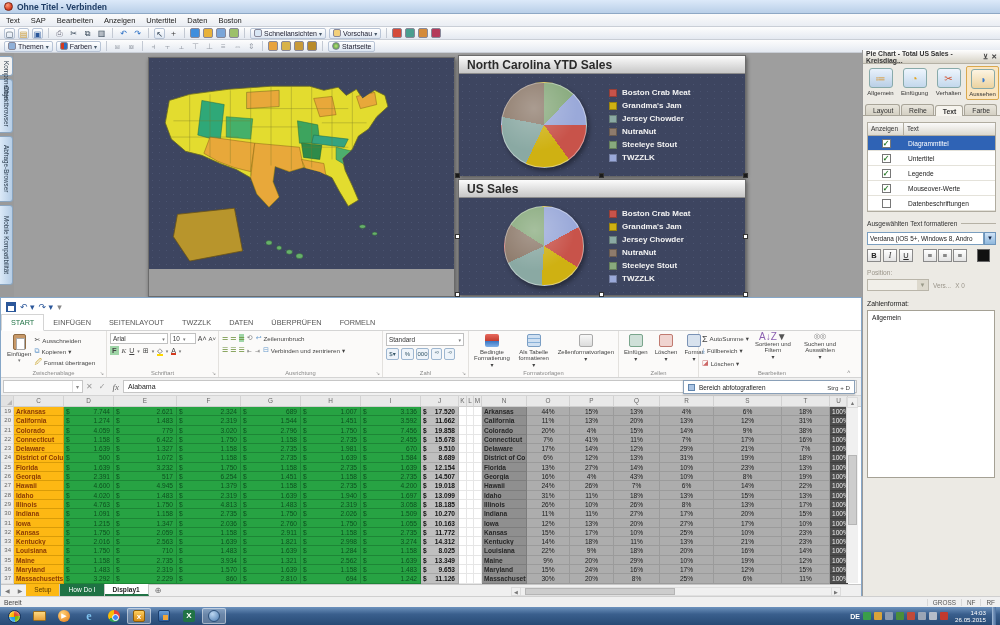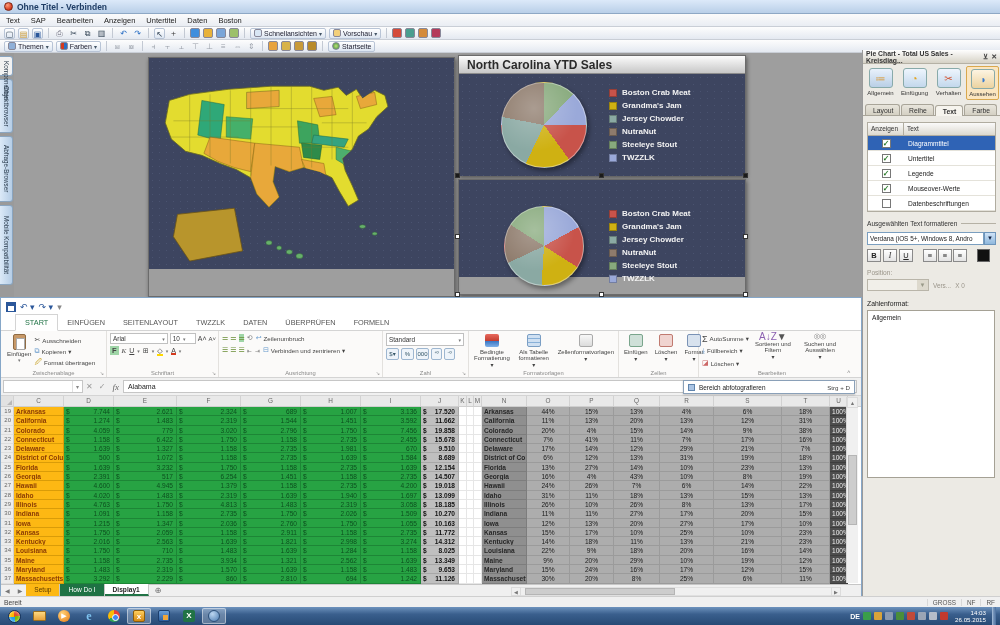--- a/index.html
+++ b/index.html
@@ -115,21 +115,21 @@
   .nflbl{font-size:6.8px;color:#222;margin-top:9px;font-weight:bold;}
   #nf-box{margin-top:3px;width:128px;height:168px;background:#fff;border:1px solid #a5a195;}
   #nf-box .item{font-size:6.6px;color:#222;padding:3px 4px;}
 
   
   #excel{left:0;top:297px;width:862px;height:299px;background:#fff;border:1px solid #86a7c8;border-bottom:none;}
   #qat{height:17px;display:flex;align-items:center;padding-left:5px;gap:4px;background:#fff;}
   .qi{font-size:9px;color:#2b579a;}
   .qsave{width:10px;height:10px;background:#2b579a;position:relative;}
   .qsave:after{content:"";position:absolute;left:2px;top:4px;width:6px;height:5px;background:#fff;}
-  #rtabs{height:16px;display:flex;align-items:flex-end;padding-left:14px;background:#fff;border-bottom:1px solid #d4d4d4;}
+  #rtabs{height:16px;display:flex;align-items:flex-end;background:#fff;border-bottom:1px solid #d4d4d4;}
   .rtab{font-size:7.3px;color:#555;padding:3px 9px;}
   .rtab.active{color:#217346;border:1px solid #d4d4d4;border-bottom:1px solid #fff;background:#fff;position:relative;top:1px;}
   #ribbon{height:47px;background:#fbfaf9;display:flex;border-bottom:1px solid #d4d4d4;}
   .rgroup{position:relative;border-right:1px solid #e3e1de;padding:2px 2px 8px 3px;}
   .glabel{position:absolute;bottom:1px;left:0;right:0;text-align:center;font-size:5.8px;color:#8a8a8a;}
   .glaunch{position:absolute;bottom:1px;right:2px;font-size:5px;color:#999;}
   .bigbtn{display:flex;flex-direction:column;align-items:center;font-size:6.2px;color:#444;padding:1px 3px;}
   .bigbtn .car{font-size:5px;color:#777;}
   .clip-ico{width:13px;height:16px;background:#c89968;border:1px solid #8f6b43;border-radius:2px;position:relative;}
   .clip-ico:after{content:"";position:absolute;left:2px;top:3px;width:7px;height:10px;background:#fff;border:1px solid #aaa;}
@@ -402,20 +402,23 @@
           </div>
           <div class="li">
             <span class="lchip" style="background: rgb(154, 169, 217);"></span>
             <span class="ltxt">TWZZLK</span>
           </div>
         </div>
     </div>
   </div>
 
   <div class="panel" id="us-panel">
+    <div class="phead phead-sm">
+      <span class="ptitle-sm">US Sales</span>
+    </div>
     <div class="pbody">
       <div class="pie" id="us-pie" style="left: 45px; top: 26px; width: 80px; height: 80px; background: conic-gradient(rgb(154, 169, 217) 0%, rgb(154, 169, 217) 17%, rgb(200, 83, 74) 17%, rgb(200, 83, 74) 34%, rgb(207, 177, 18) 34%, rgb(207, 177, 18) 51%, rgb(138, 169, 163) 51%, rgb(138, 169, 163) 68%, rgb(142, 123, 108) 68%, rgb(142, 123, 108) 84%, rgb(136, 170, 125) 84%, rgb(136, 170, 125) 100%);">
           <div class="gloss"></div>
         </div>
       <div class="legend" id="us-legend" style="left:150px;top:27px">
           <div class="li">
             <span class="lchip" style="background: rgb(200, 83, 74);"></span>
             <span class="ltxt">Boston Crab Meat</span>
           </div>
           <div class="li">

